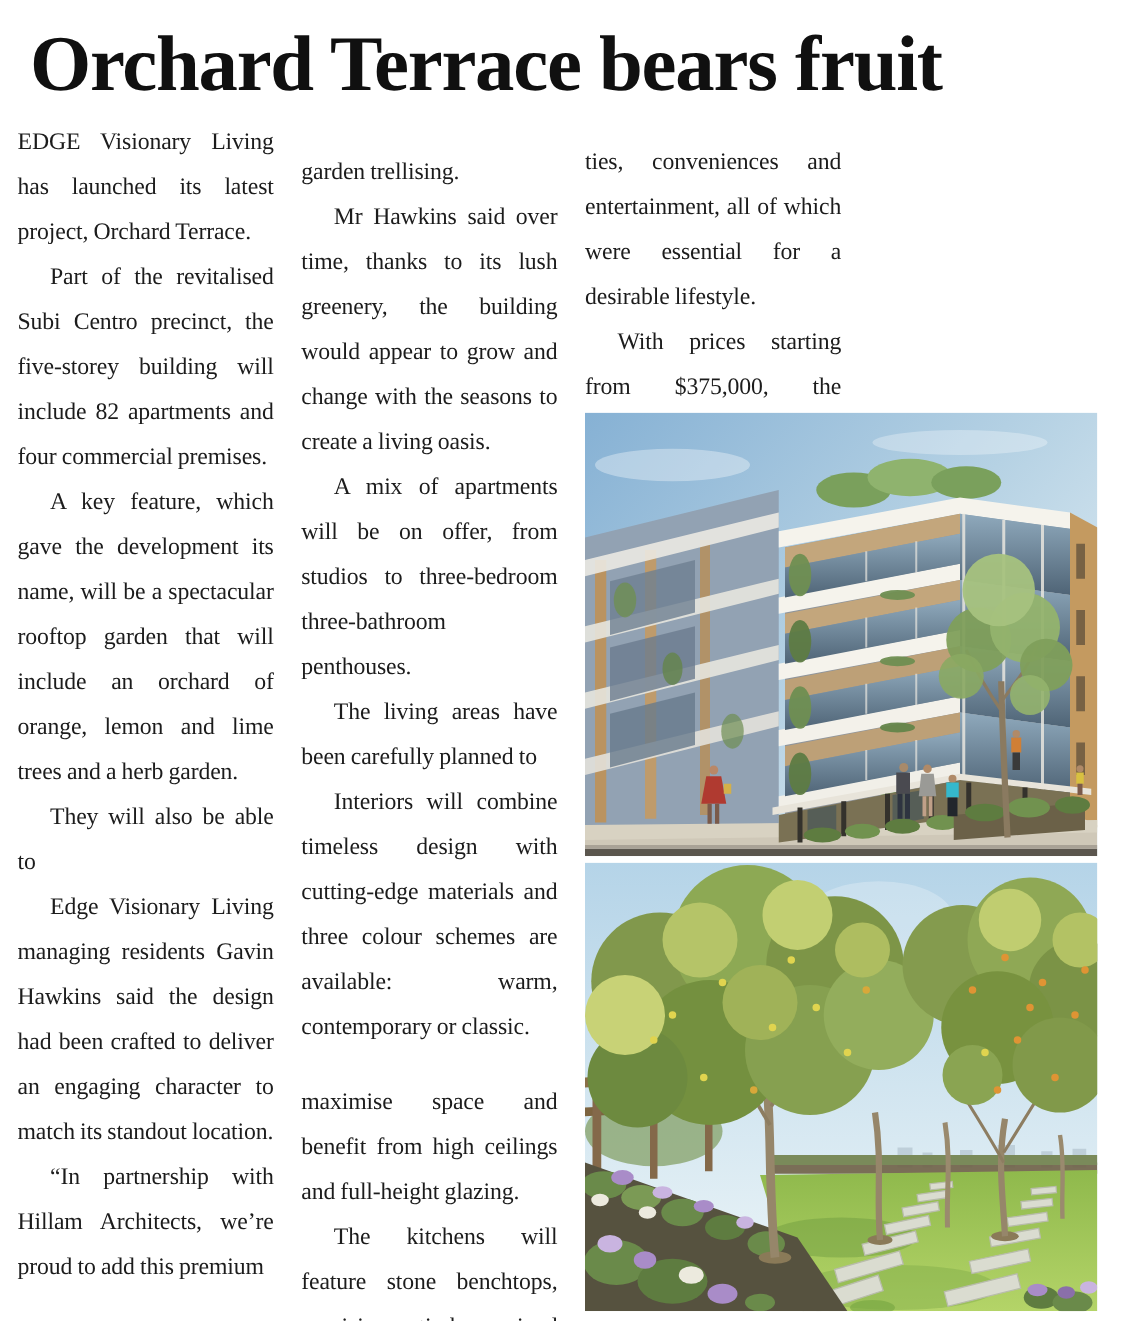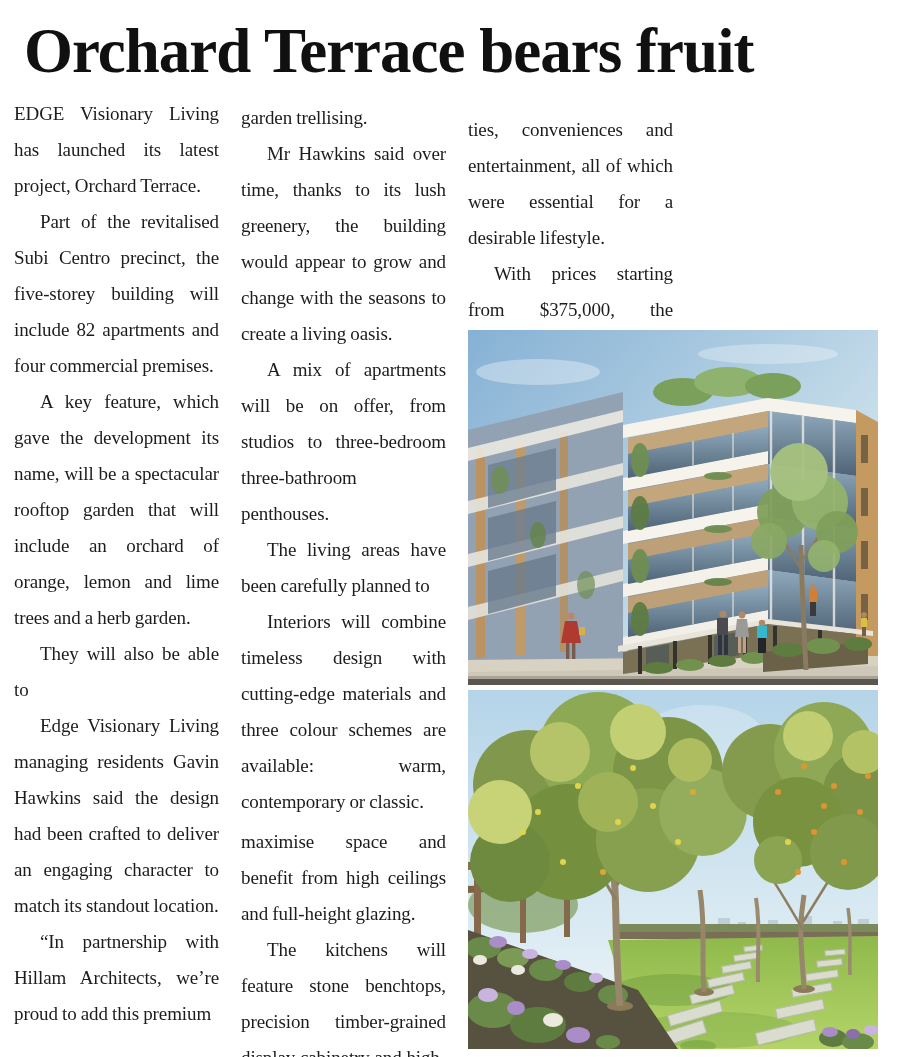--- a/index.html
+++ b/index.html
@@ -21,21 +21,21 @@
   }
   .text-col { width:205px; flex:0 0 205px; }
   .col3 { width:410px; flex:0 0 410px;margin-top:16px; }
   .col3-text { width:205px; height:218px; overflow:hidden; }
   .columns p {
     font-size:19px; line-height:36px; text-align:justify;
     text-indent:26px; hyphens:auto; -webkit-hyphens:auto;
     letter-spacing:-0.1px; word-spacing:-0.5px;
   }
   .columns p.ni { text-indent:0; }
-  .columns p.gap { margin-top:4px;font-family:Liberation Serif, serif; }
+  .columns p.gap { margin-top:24px;font-family:Liberation Serif, serif; }
   figure.img { width:410px; overflow:hidden; line-height:0; }
   figure.img-building { height:355px; }
   figure.img-garden { height:359px; margin-top:5px; }
   figure.img svg { display:block; width:100%; height:100%; }
 </style>
 </head>
 <body>
 
 <div class="page">
 

